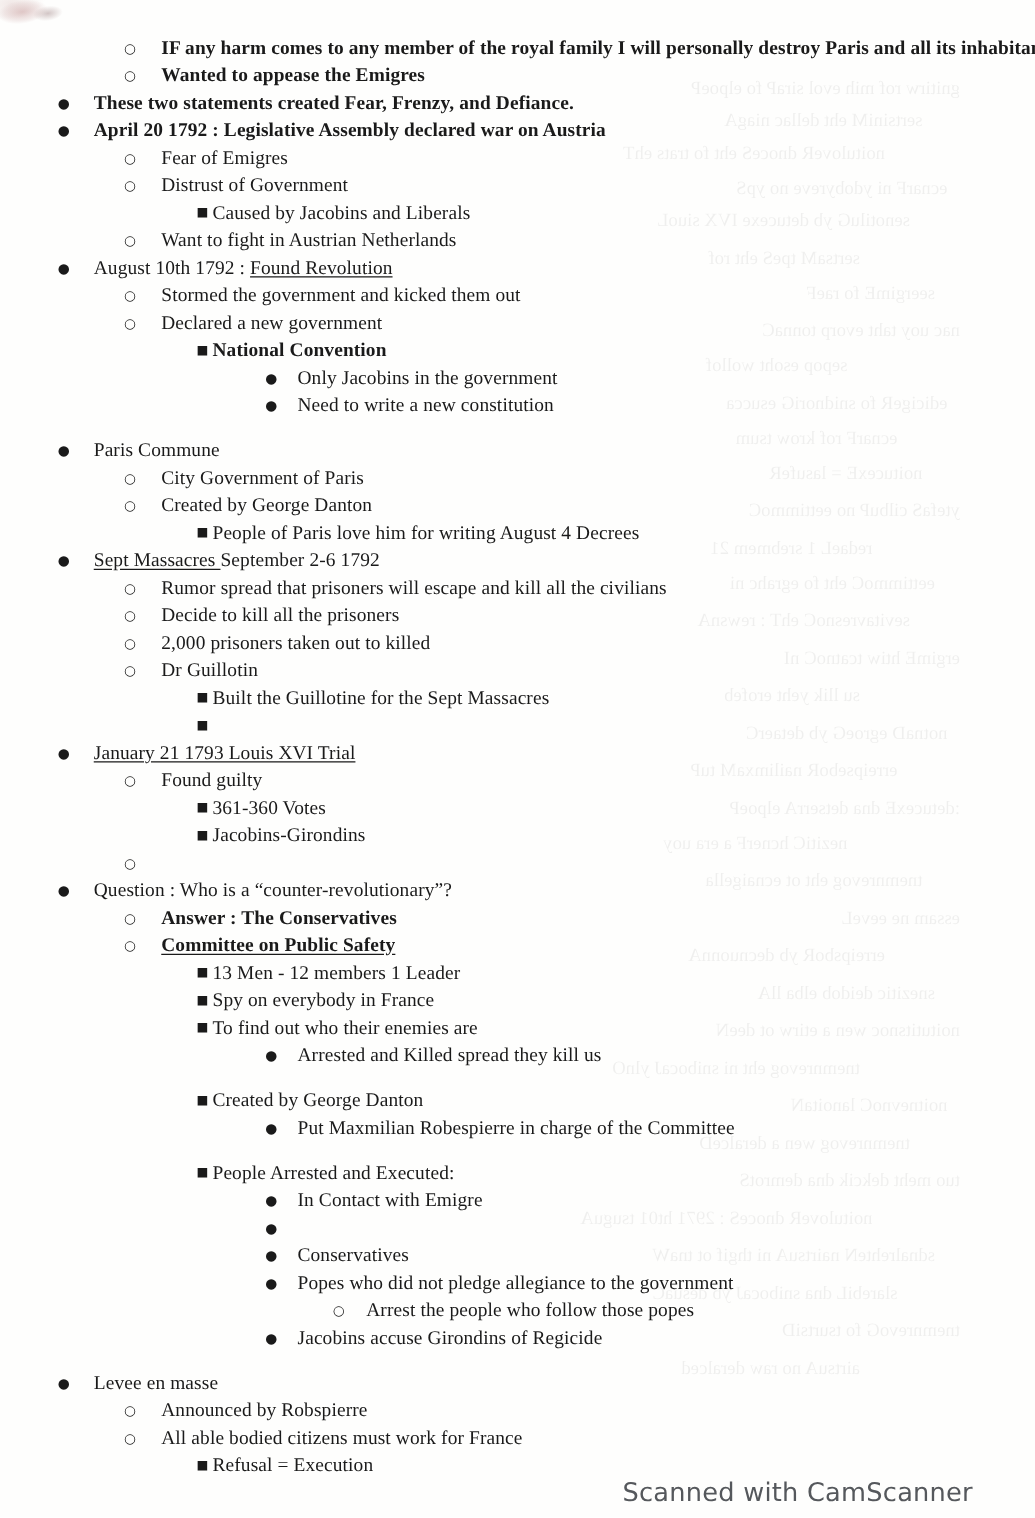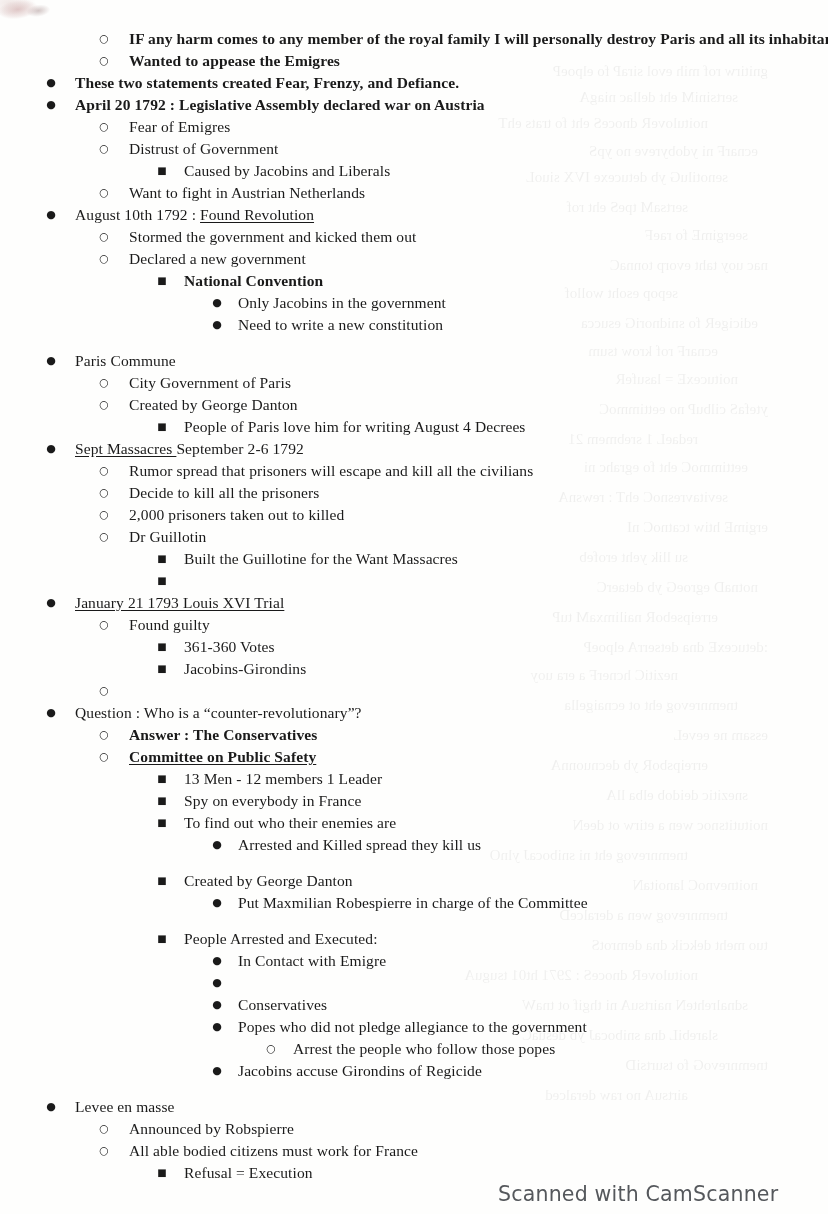--- a/index.html
+++ b/index.html
@@ -85,21 +85,21 @@
   }
 
   
   .mark.disc  { font-size: 11px; }
   .mark.circ  { font-size: 11px; }
   .mark.sq    { font-size: 10px; }
 
   
   .lvl1 > .mark { left: 44px;  }  .lvl1 > .txt { left: 75px;  }
   .lvl2 > .mark { left: 97px;  }  .lvl2 > .txt { left: 129px; }
-  .lvl3 > .mark { left: 155px; }  .lvl3 > .txt { left: 184px; }
+  .lvl3 > .mark { left: 155px; }  .lvl3 > .txt { left: 170px; }
   .lvl4 > .mark { left: 210px; }  .lvl4 > .txt { left: 238px; }
   .lvl5 > .mark { left: 264px; }  .lvl5 > .txt { left: 293px; }
 
   .b  { font-weight: bold; }
   .u  { text-decoration: underline; text-underline-offset: 2px; }
   .gap-before { margin-top: 14px; }
 
   #watermark {
     position: absolute;
     left: 498px;
@@ -245,21 +245,21 @@
       <div class="line lvl2">
         <span class="mark circ">○</span>
         <span class="txt">2,000 prisoners taken out to killed</span>
       </div>
       <div class="line lvl2">
         <span class="mark circ">○</span>
         <span class="txt">Dr Guillotin</span>
       </div>
       <div class="line lvl3">
         <span class="mark sq">■</span>
-        <span class="txt">Built the Guillotine for the Want Massacres</span>
+        <span class="txt">Built the Guillotine for the Sept Massacres</span>
       </div>
       <div class="line lvl3">
         <span class="mark sq">■</span>
       </div>
       <div class="line lvl1">
         <span class="mark disc">●</span>
         <span class="txt u">January 21 1793 Louis XVI Trial</span>
       </div>
       <div class="line lvl2">
         <span class="mark circ">○</span>

